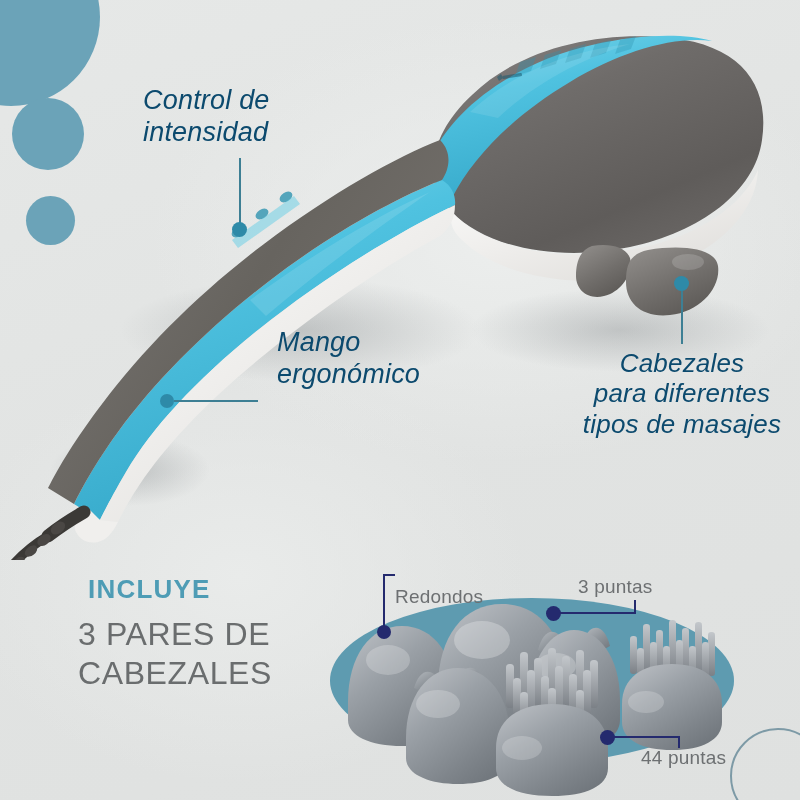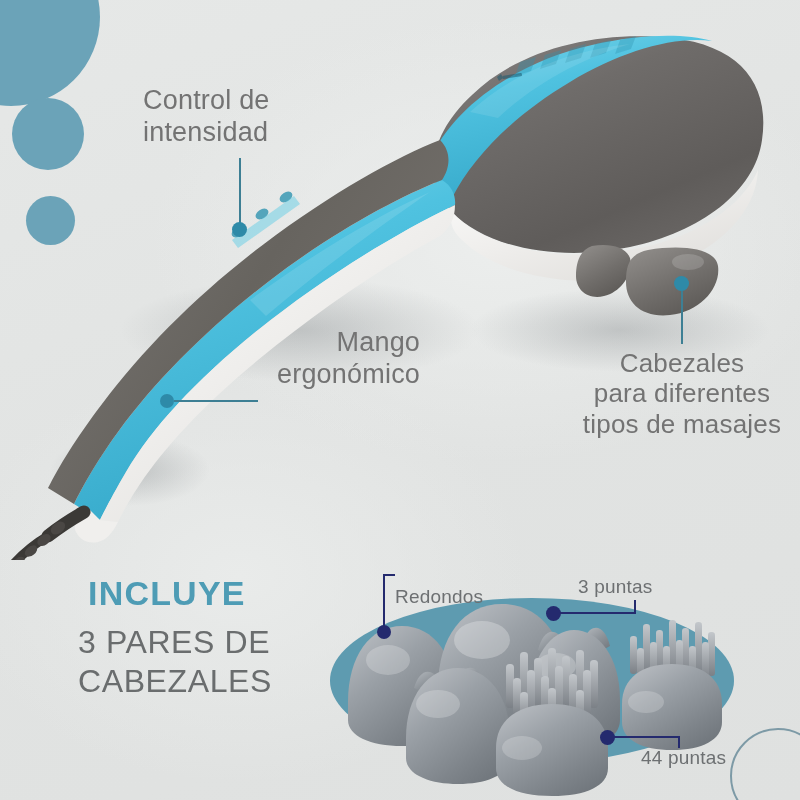--- a/index.html
+++ b/index.html
@@ -37,47 +37,48 @@
     width: 92px; height: 92px; border-radius: 50%;
     border: 2px solid #7d9aa6; background: transparent;
   }
 
   
   #device { position: absolute; left: 0; top: 0; width: 800px; height: 560px; }
 
   
   .callout-label {
     position: absolute;
-    color: #737373;
+    color: #0c4a6e;
     font-weight: 400;
     letter-spacing: 0.2px;
     line-height: 1.17;
     white-space: pre-line;
+    font-style: italic;
   }
   #label-control   { left: 143px; top: 85px;  font-size: 27px; }
-  #label-mango     { left: 277px; top: 327px; font-size: 27px; text-align: right; }
+  #label-mango     { left: 277px; top: 327px; font-size: 27px; text-align: left; }
   #label-cabezales { left: 571px; top: 348px; font-size: 26px; text-align: center; width: 222px; }
 
   .callout-line  { position: absolute; background: #3d7f94; }
   .callout-dot   { position: absolute; border-radius: 50%; background: #2e8aa8; }
 
   #line-control { left: 239px; top: 158px; width: 2px; height: 70px; }
   #dot-control  { left: 232px; top: 222px; width: 15px; height: 15px; }
 
   #line-mango { left: 174px; top: 400px; width: 84px; height: 2px; }
   #dot-mango  { left: 160px; top: 394px; width: 14px; height: 14px; }
 
   #line-cabezales { left: 681px; top: 288px; width: 2px; height: 56px; }
   #dot-cabezales  { left: 674px; top: 276px; width: 15px; height: 15px; }
 
   
   #includes-block { position: absolute; left: 78px; top: 576px; width: 268px; }
   #includes-kicker {
     color: #4e9cb5;
-    font-size: 34px;
+    font-size: 26px;
     font-weight: 700;
     letter-spacing: 1.2px;
     line-height: 1;
     margin: 0 0 13px 10px;
   }
   #includes-headline {
     color: #6a6d6e;
     font-size: 32px;
     font-weight: 400;
     letter-spacing: 0.6px;

